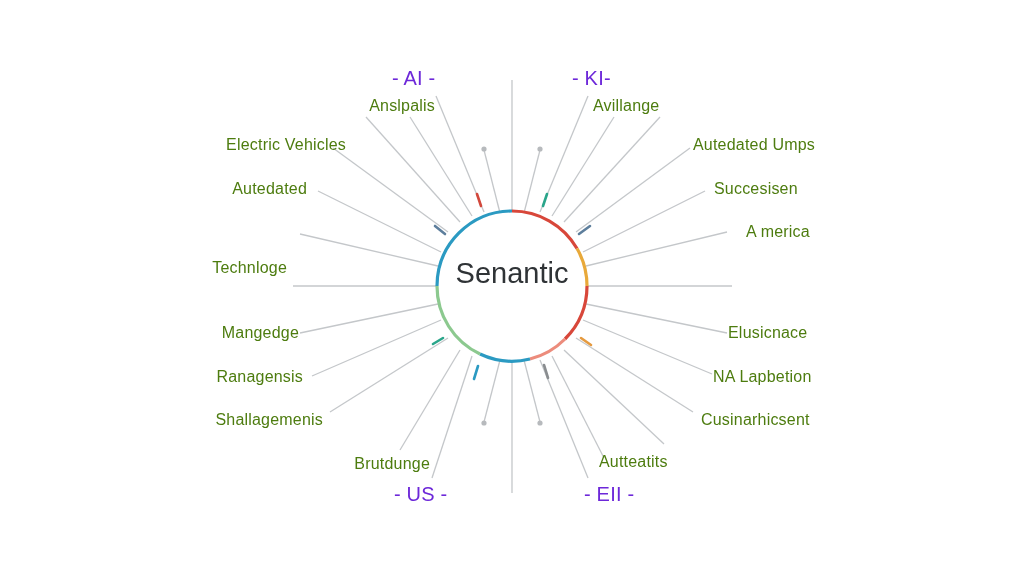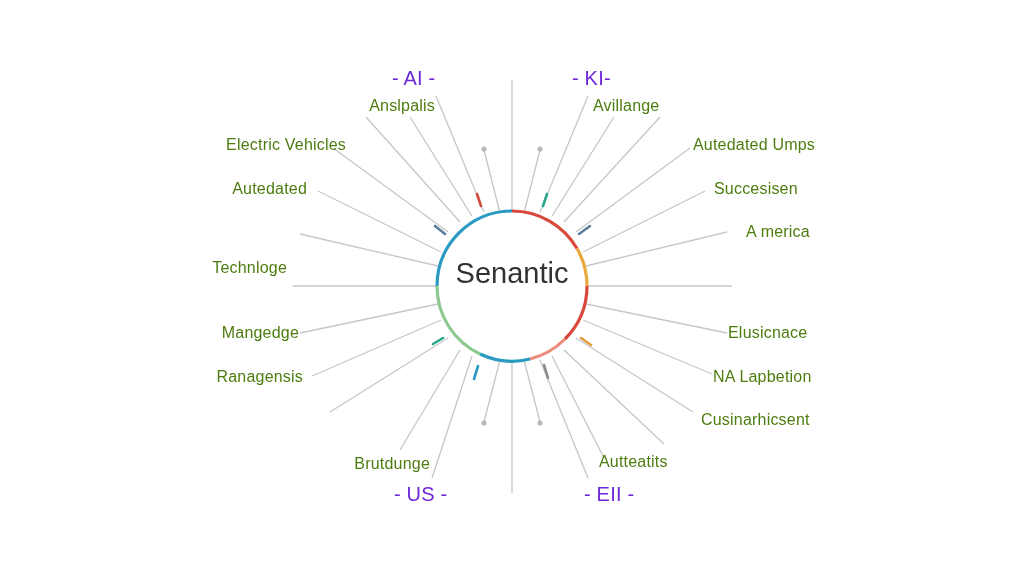--- a/index.html
+++ b/index.html
@@ -101,20 +101,21 @@
   <div class="lbl axis" style="left:572px; top:67px;">- KI-</div>
   <div class="lbl axis" style="left:394px; top:483px;">- US -</div>
   <div class="lbl axis" style="left:584px; top:483px;">- EII -</div>
 
   <div class="lbl left" style="right:589px; top:95px;">Anslpalis</div>
   <div class="lbl left" style="right:678px; top:134px;">Electric Vehicles</div>
   <div class="lbl left" style="right:717px; top:178px;">Autedated</div>
   <div class="lbl left" style="right:737px; top:221px;margin-top:36px;">Technloge</div>
   <div class="lbl left" style="right:725px; top:322px;">Mangedge</div>
   <div class="lbl left" style="right:721px; top:366px;">Ranagensis</div>
+  <div class="lbl left" style="right:701px; top:409px;">Shallagemenis</div>
   <div class="lbl left" style="right:594px; top:453px;margin-left:44px;">Brutdunge</div>
 
   <div class="lbl right" style="left:593px; top:95px;">Avillange</div>
   <div class="lbl right" style="left:693px; top:134px;">Autedated Umps</div>
   <div class="lbl right" style="left:714px; top:178px;">Succesisen</div>
   <div class="lbl right" style="left:746px; top:221px;">A merica</div>
   <div class="lbl right" style="left:728px; top:322px;">Elusicnace</div>
   <div class="lbl right" style="left:713px; top:366px;">NA Lapbetion</div>
   <div class="lbl right" style="left:701px; top:409px;">Cusinarhicsent</div>
   <div class="lbl right" style="left:599px; top:451px;">Autteatits</div>

